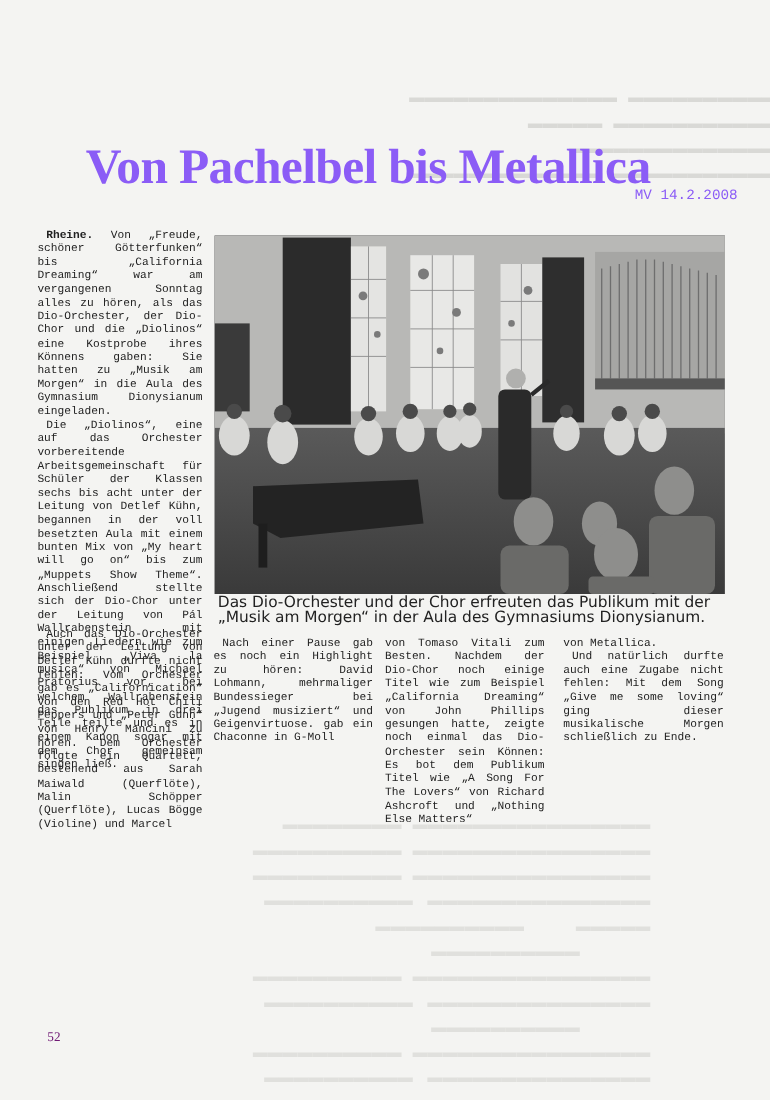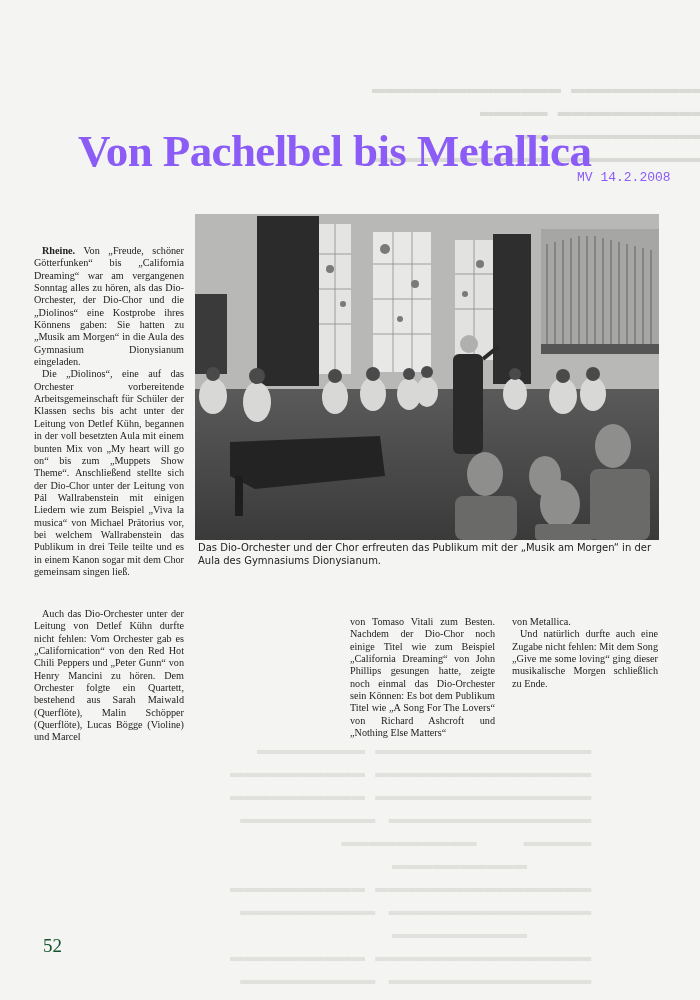--- a/index.html
+++ b/index.html
@@ -30,45 +30,45 @@
     font-family: Liberation Mono, monospace; font-size: 13px; color: #8b5cf6;
   }
   .subhead {
     position: absolute; left: 122px; top: 187px;
     font-family: "Liberation Serif", serif; font-size: 16px; color: #222;
     margin: 0;
   }
 
   .col {
     position: absolute;
-    font-family: Liberation Serif, serif; font-size: 10.2px; line-height: 12.35px;
-    text-align: justify; hyphens: manual; color: #222; margin-top: 36px;
+    font-family: Liberation Mono, monospace; font-size: 10.2px; line-height: 12.35px;
+    text-align: justify; hyphens: manual; color: #222;
   }
   .col p { margin: 0; text-indent: 8px; }
   .col p.first { text-indent: 8px; }
   .col .dateline-city { font-weight: bold; }
 
   .col1 { left: 34px; top: 209px; width: 150px; }
   .col1b { left: 34px; top: 572px; width: 150px; }
   .col2 { left: 194px; top: 580px; width: 145px; }
   .col3 { left: 350px; top: 580px; width: 145px; }
   .col4 { left: 512px; top: 580px; width: 146px; }
 
   .photo {
     position: absolute; left: 195px; top: 214px; width: 464px; height: 326px;
     background: #6b6b6b; overflow: hidden;
   }
   .caption {
     position: absolute; left: 198px; top: 542px; width: 470px;
-    font-family: "DejaVu Sans", "Liberation Sans", sans-serif; font-size: 10px; line-height: 12.5px;
+    font-family: "DejaVu Sans", "Liberation Sans", sans-serif; font-size: 14px; line-height: 12.5px;
     color: #222;
   }
   .pagenum {
     position: absolute; left: 43px; top: 935px;
-    font-family: "Liberation Serif", serif; font-size: 19px; color: #14532d;
+    font-family: "Liberation Serif", serif; font-size: 12px; color: #701a75;
   }
 </style>
 </head>
 <body>
 
 <div class="page">
 
   <div class="bleed" style="left:372px; top:54px;">                            
 ▬▬▬▬▬▬▬▬▬▬▬▬   ▬▬▬▬▬▬▬▬▬▬▬▬▬▬
 ▬▬▬▬▬▬▬▬▬▬▬▬▬   ▬▬▬▬▬
@@ -204,20 +204,21 @@
         <rect x="260" y="282" width="62" height="44" rx="8"></rect>
           <rect x="395" y="255" width="60" height="71" rx="8"></rect>
           <rect x="340" y="310" width="60" height="16" rx="4"></rect>
       </g>
     </svg>
   </div>
 
   <div class="caption">Das Dio-Orchester und der Chor erfreuten das Publikum mit der „Musik am Morgen“ in der Aula des Gymnasiums Dionysianum.</div>
 
   <div class="col col2">
+    <p>Nach einer Pause gab es noch ein Highlight zu hören: David Lohmann, mehrmaliger Bundessieger bei „Jugend musiziert“ und Geigenvirtuose. gab ein Chaconne in G-Moll</p>
   </div>
 
   <div class="col col3">
     <p style="text-indent:0">von Tomaso Vitali zum Besten. Nachdem der Dio-Chor noch einige Titel wie zum Beispiel „California Dreaming“ von John Phillips gesungen hatte, zeigte noch einmal das Dio-Orchester sein Können: Es bot dem Publikum Titel wie „A Song For The Lovers“ von Richard Ashcroft und „Nothing Else Matters“</p>
   </div>
 
   <div class="col col4">
     <p style="text-indent:0">von Metallica.</p>
     <p>Und natürlich durfte auch eine Zugabe nicht fehlen: Mit dem Song „Give me some loving“ ging dieser musikalische Morgen schließlich zu Ende.</p>
   </div>

